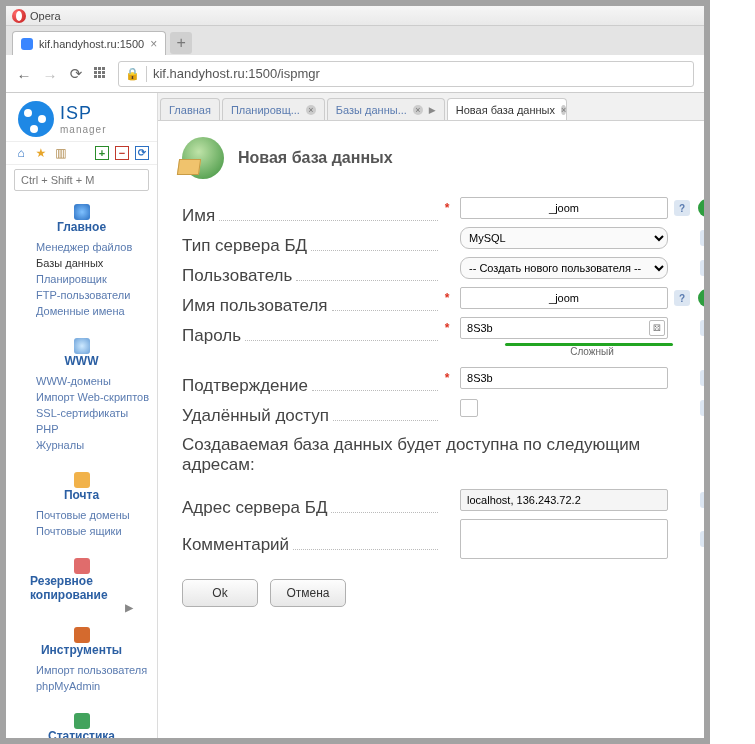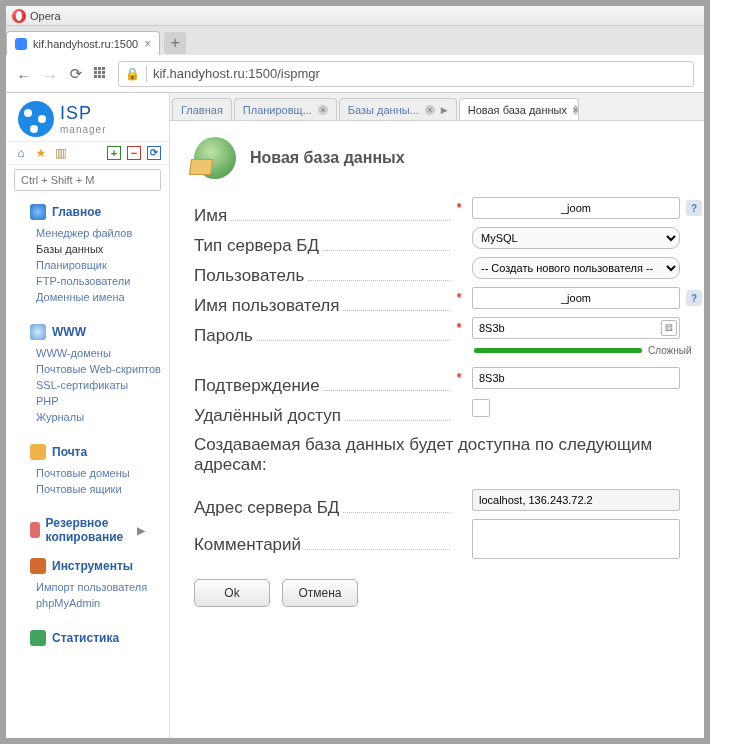--- a/index.html
+++ b/index.html
@@ -4,21 +4,21 @@
 <style>
 * { box-sizing: border-box; font-family: Arial, Helvetica, sans-serif; }
 body { margin:0; padding:0; background:#fff; font-size:12px; color:#333; }
 .root { width:710px; height:744px; border:6px solid #a3a3a3; position:relative; overflow:hidden; background:#22c55e; }
 
 .win-top { height:20px; background:linear-gradient(#f6f6f6,#e9e9e9); display:flex; align-items:center; padding:0 6px; border-bottom:1px solid #ccc; gap:4px;}
 .opera-logo { width:14px; height:14px; border-radius:50%; background:radial-gradient(circle at 30% 30%, #ff6b6b, #c21a1a); position:relative; }
 .opera-logo::after{content:""; position:absolute; width:6px; height:10px; background:#fff; border-radius:50%; left:4px; top:2px;}
 .win-title { font-size:11px; color:#444; }
 
-.tabbar { height:29px; background:#e4e4e4; display:flex; align-items:flex-end; padding:0 0; }
+.tabbar { height:29px; background:#e4e4e4; display:flex; align-items:flex-end; padding:0 6px; }
 .btab { background:#fff; border:1px solid #bbb; border-bottom:none; border-radius:4px 4px 0 0; height:24px; display:flex; align-items:center; padding:0 8px; gap:6px; font-size:11px; color:#444; max-width:180px; }
 .btab .favicon { width:12px; height:12px; background:#3a86ff; border-radius:3px; }
 .btab .x { color:#888; font-size:12px; cursor:pointer; }
 .newtab { width:22px; height:22px; border-radius:3px; background:#d0d0d0; color:#777; display:flex; align-items:center; justify-content:center; margin-left:4px; margin-bottom:1px; font-size:16px; cursor:pointer;}
 
 .addr { height:38px; background:#fff; border-bottom:1px solid #ccc; display:flex; align-items:center; padding:0 10px; gap:10px; }
 .navbtn { color:#666; font-size:15px; cursor:pointer; width:16px; text-align:center;}
 .navbtn.dis { color:#bbb; }
 .apps { width:14px; height:14px; display:grid; grid-template-columns:repeat(3,3px); grid-template-rows:repeat(3,3px); gap:1px; }
 .apps span{background:#777; width:3px; height:3px;}
@@ -37,21 +37,21 @@
 .toolbar { padding:4px 8px; display:flex; align-items:center; gap:6px; border-top:1px solid #eee; border-bottom:1px solid #eee; }
 .ticon { width:14px; height:14px; display:inline-flex; align-items:center; justify-content:center; font-size:12px; cursor:pointer;}
 .toolbar .spacer { flex:1; }
 .boxbtn { width:14px; height:14px; border:1px solid; display:inline-flex; align-items:center; justify-content:center; font-size:11px; font-weight:bold; line-height:1; cursor:pointer;}
 .bb-plus{ border-color:#2a8b2a; color:#2a8b2a;}
 .bb-minus{ border-color:#c0392b; color:#c0392b;}
 .bb-ref{ border-color:#2b70c2; color:#2b70c2; font-size:10px;}
 .search { margin:4px 8px; }
 .search input { width:100%; height:22px; border:1px solid #ccc; border-radius:2px; padding:0 6px; font-size:11px; color:#888;}
 .navsec { padding:6px 8px 2px; }
-.sec-h { display:flex; align-items:center; gap:6px; font-size:12px; font-weight:bold; color:#2b5fa3; cursor:pointer; padding:3px 16px;}
+.sec-h { display:flex; align-items:center; font-size:12px; font-weight:bold; color:#2b5fa3; cursor:pointer; padding:3px 16px;flex-direction:column;}
 .sec-h .arr { margin-left:auto; font-size:10px; color:#888;}
 .sec-ico { width:16px; height:16px; border-radius:3px; display:inline-block; }
 .ico-globe{background:radial-gradient(circle,#7fc1ff,#2b70c2);}
 .ico-www{background:radial-gradient(circle,#cde9ff,#6aa0d8);}
 .ico-mail{background:#f1b24a;}
 .ico-backup{background:#e06c6c;}
 .ico-tools{background:#d46a2e;}
 .ico-stats{background:#42a35d;}
 .navlist { list-style:none; margin:2px 0 8px 22px; padding:0;}
 .navlist li { font-size:11px; color:#5a7bb0; padding:2px 0; cursor:pointer; white-space:nowrap; overflow:hidden; text-overflow:ellipsis;}
@@ -80,21 +80,21 @@
 .finput input[type=text], .finput input[type=password] { width:208px; height:22px; border:1px solid #bfbfbf; border-radius:2px; padding:0 6px; font-size:11px; background:#fff; text-align:left;}
 .finput input.center { text-align:center;}
 .finput select { width:208px; height:22px; border:1px solid #bfbfbf; border-radius:9px; font-size:11px; background:#fafafa; padding:0 4px;}
 .finput .cb { width:18px; height:18px; border:1px solid #bfbfbf; border-radius:2px; background:#fff;}
 .finput textarea { width:208px; height:40px; border:1px solid #bfbfbf; border-radius:2px; resize:none; font-size:11px; padding:4px;}
 .help { width:16px; height:16px; border-radius:3px; background:#dce6f2; color:#5a7bb0; font-size:10px; font-weight:bold; display:inline-flex; align-items:center; justify-content:center; cursor:pointer;}
 .check-ok { width:18px; height:18px; border-radius:50%; background:#2e9e3f; color:#fff; font-size:11px; display:inline-flex; align-items:center; justify-content:center; margin-left:2px;}
 .pwd-wrap{ position:relative; width:208px; }
 .pwd-wrap input{ width:100%;}
 .dice { position:absolute; right:3px; top:3px; width:16px; height:16px; background:#fff; border:1px solid #bbb; border-radius:2px; font-size:9px; display:flex; align-items:center; justify-content:center; color:#777; cursor:pointer;}
-.strength-row { display:flex; align-items:center; margin-left:280px; height:14px; margin-bottom:6px; }
+.strength-row { display:flex; align-items:center; margin-left:280px; height:14px; margin-bottom:6px;flex-direction:column; }
 .strength-bar { width:168px; height:5px; background:#22a522; border-radius:2px; }
 .strength-txt { font-size:10px; color:#666; margin-left:6px; }
 .info-line { font-size:17px; color:#444; margin:12px 0 10px; }
 .buttons { margin-top:18px; display:flex; gap:12px;}
 .btn { min-width:76px; height:28px; border:1px solid #b0b0b0; background:linear-gradient(#fdfdfd,#e7e7e7); border-radius:5px; font-size:12px; color:#333; cursor:pointer;}
 </style>
 </head>
 <body>
 <div class="root">
 
@@ -168,21 +168,21 @@
               <li>Доменные имена</li>
             </ul>
           </div>
           <div class="navsec">
             <div class="sec-h">
               <span class="sec-ico ico-www"></span>
               <span>WWW</span>
             </div>
             <ul class="navlist">
               <li>WWW-домены</li>
-              <li>Почтовые Web-скриптов</li>
+              <li>Импорт Web-скриптов</li>
               <li>SSL-сертификаты</li>
               <li>PHP</li>
               <li>Журналы</li>
             </ul>
           </div>
           <div class="navsec">
             <div class="sec-h">
               <span class="sec-ico ico-mail"></span>
               <span>Почта</span>
             </div>

